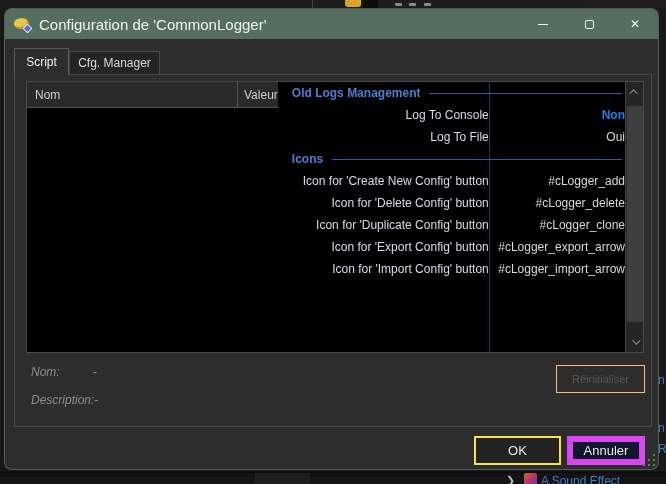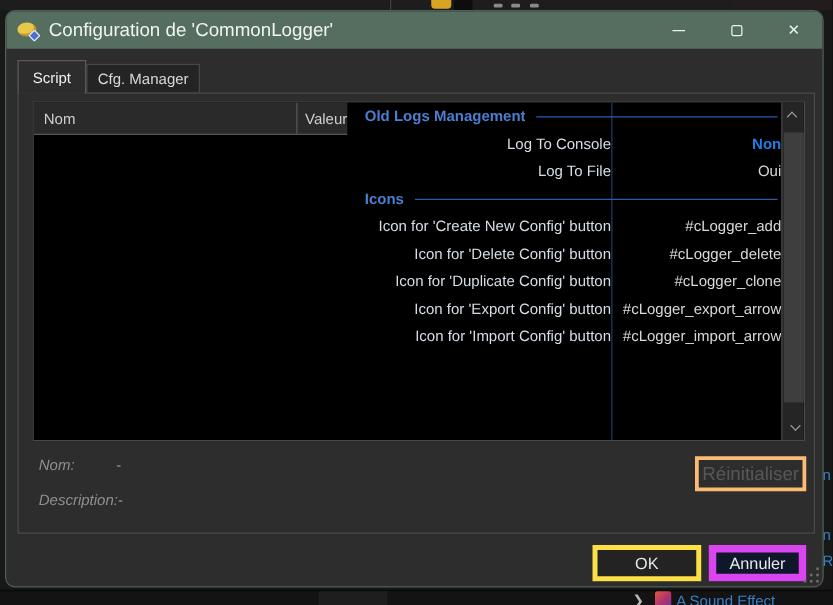--- a/index.html
+++ b/index.html
@@ -80,25 +80,25 @@
   .chev-up { transform:rotate(45deg) translateY(2px); }
   .chev-down { transform:rotate(225deg) translateY(2px); }
   .sthumb { position:absolute; left:1px; top:24px; width:16px; height:216px; background:#3e3e3e; }
 
   
   .detail-line { position:absolute; left:16px; display:flex; font-size:12px; }
   .detail-line .lbl { font-style:italic; color:#8f8f8f; min-width:62px; }
   .detail-line .val { color:#9a9a9a; }
   .d-nom { top:290px; } .d-desc { top:318px; }
   .reset-btn { position:absolute; left:541px; top:290px; width:89px; height:28px; background:transparent;
-    border:3px solid #fdba74; color:#585858; font-size:15px; display:flex; align-items:center; justify-content:center; }
+    border:1px solid #fdba74; color:#585858; font-size:11px; display:flex; align-items:center; justify-content:center; }
 
   
   .ok-btn { position:absolute; left:469px; top:427px; width:87px; height:29px; background:#232323;
-    border:4px solid #fde047; color:#e8e8e8; font-size:13px; display:flex; align-items:center; justify-content:center; }
+    border:2px solid #fde047; color:#e8e8e8; font-size:13px; display:flex; align-items:center; justify-content:center; }
   .cancel-btn { position:absolute; left:562px; top:427px; width:78px; height:29px; background:#0f172a;
     border:6px solid #d946ef; color:#e8e8e8; font-size:13px; display:flex; align-items:center; justify-content:center; }
 
   .grip { position:absolute; right:3px; bottom:3px; width:12px; height:12px; }
   .grip i { position:absolute; width:2px; height:2px; background:#6f6f6f; }
   .grip i:nth-child(1){ right:0; bottom:0; }
   .grip i:nth-child(2){ right:5px; bottom:0; }
   .grip i:nth-child(3){ right:10px; bottom:0; }
   .grip i:nth-child(4){ right:0; bottom:5px; }
   .grip i:nth-child(5){ right:5px; bottom:5px; }

